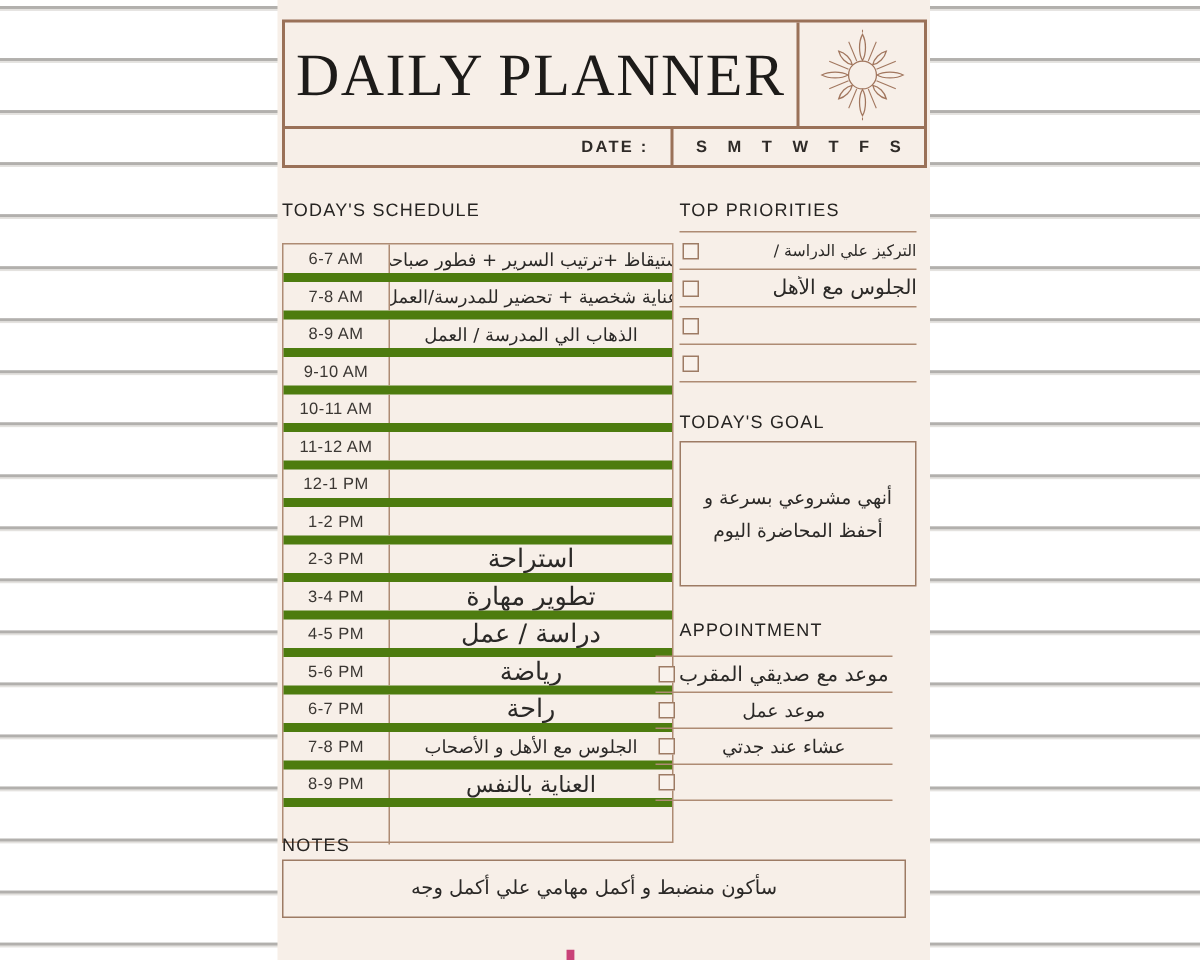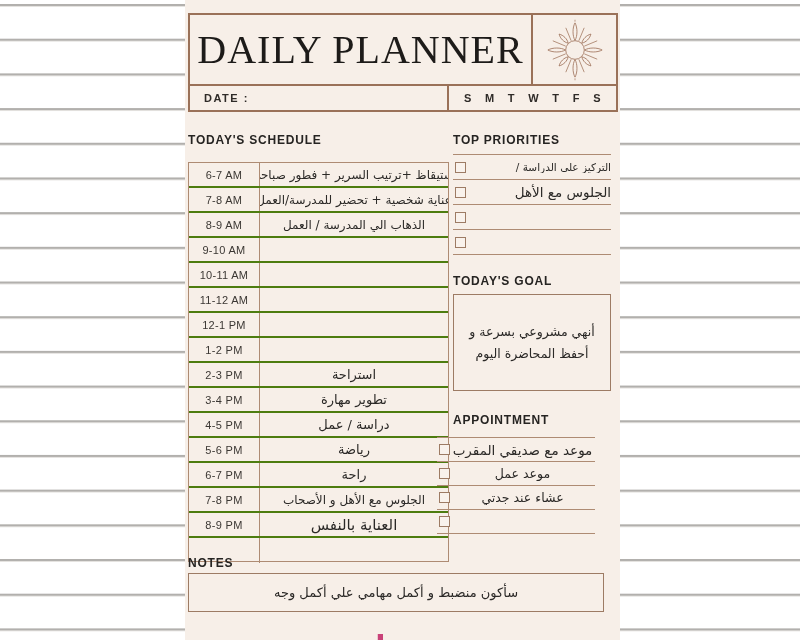--- a/index.html
+++ b/index.html
@@ -11,39 +11,39 @@
   
   .rules {
     position: absolute; inset: 0;
     background-image: linear-gradient(to bottom, #b2b0ad 0 2px, #e4e2df 2px 3px, rgba(0,0,0,0) 3px);
     background-size: 100% 34.7px; background-position: 0 4px; background-repeat: repeat-y;
   }
   
   .card { position: absolute; left: 185px; top: 0; width: 435px; height: 640px; background: #f7efe8; }
   .ar { font-family: "DejaVu Sans", sans-serif; direction: rtl; }
   .heading {
-    position: absolute; font-size: 12px; font-weight: bold; letter-spacing: .8px;
+    position: absolute; font-size: 12px; font-weight: normal; letter-spacing: .8px;
     color: #262422; white-space: nowrap; text-align: right;
   }
   
   .hdr { position: absolute; left: 3px; top: 13px; width: 430px; height: 99px; border: 2px solid #9a7158; }
   .hdr-title-box { position: absolute; left: 0; top: 0; width: 341px; height: 69px; display: flex; align-items: center; justify-content: center; text-align: right; }
   .hdr-title { font-family: "Liberation Serif", serif; font-weight: 400; font-size: 40px; letter-spacing: 1px; color: #1d1b19; white-space: nowrap; }
   .sun-box { position: absolute; left: 341px; top: 0; width: 85px; height: 69px; border-left: 2px solid #9a7158; display: flex; align-items: center; justify-content: center; }
-  .date-row { position: absolute; left: 0; top: 69px; width: 426px; height: 26px; border-top: 2px solid #9a7158; display: flex; align-items: center; }
+  .date-row { position: absolute; left: 0; top: 69px; width: 426px; height: 26px; border-top: 2px solid #9a7158; display: flex; align-items: center; justify-content: center; }
   .date-label { margin-left: 14px; font-size: 11px; font-weight: 600; letter-spacing: 1.5px; color: #2f2b28; }
   .days-box { position: absolute; left: 257px; top: 0; height: 100%; width: 169px; border-left: 2px solid #9a7158; display: flex; align-items: center; justify-content: space-between; padding: 0 15px; }
   .day { font-size: 11px; font-weight: 600; letter-spacing: .5px; color: #2f2b28; cursor: default; }
   
   .sched { position: absolute; left: 3px; top: 162px; width: 261px; height: 400px; border: 1px solid #ae8b73; }
-  .sched-row { display: grid; grid-template-columns: 71px 1fr; height: 25px; border-bottom: 2px solid #4d7c0f; }
+  .sched-row { display: grid; grid-template-columns: 71px 1fr; height: 25px; border-bottom: 6px solid #4d7c0f; }
   .sched-row:last-child { border-bottom: none; }
   .sched-time { border-right: 1px solid #ae8b73; display: flex; align-items: center; justify-content: center; font-size: 11px; letter-spacing: .3px; color: #3b3733; white-space: nowrap; }
   .sched-text { display: flex; align-items: center; justify-content: center; font-size: 12px; color: #2b2927; white-space: nowrap; overflow: hidden; }
-  .sched-row:nth-child(n+9):nth-child(-n+13) .sched-text { font-size: 13px; }
+  .sched-row:nth-child(n+9):nth-child(-n+13) .sched-text { font-size: 17px; }
   .sched-row:nth-child(15) .sched-text { font-size: 15px; }
   
   .chk-list { position: absolute; width: 158px; border-top: 1px solid #ae8b73; }
   .chk-row { display: flex; align-items: center; border-bottom: 1px solid #ae8b73; position: relative; }
   .prio .chk-row { height: 25px; gap: 47px; }
   .appt .chk-row { height: 24px; }
   .chk { width: 11px; height: 11px; border: 1px solid #9d7b64; margin-left: 2px; flex: 0 0 auto; cursor: pointer; background: #f9f2ec; }
   .chk-text { flex: 1; text-align: center; font-size: 12.5px; color: #2b2927; white-space: nowrap; overflow: hidden; }
   .prio .chk-row:nth-child(1) .chk-text { font-size: 10.5px; }
   .prio .chk-row:nth-child(2) .chk-text { font-size: 13.5px; }

